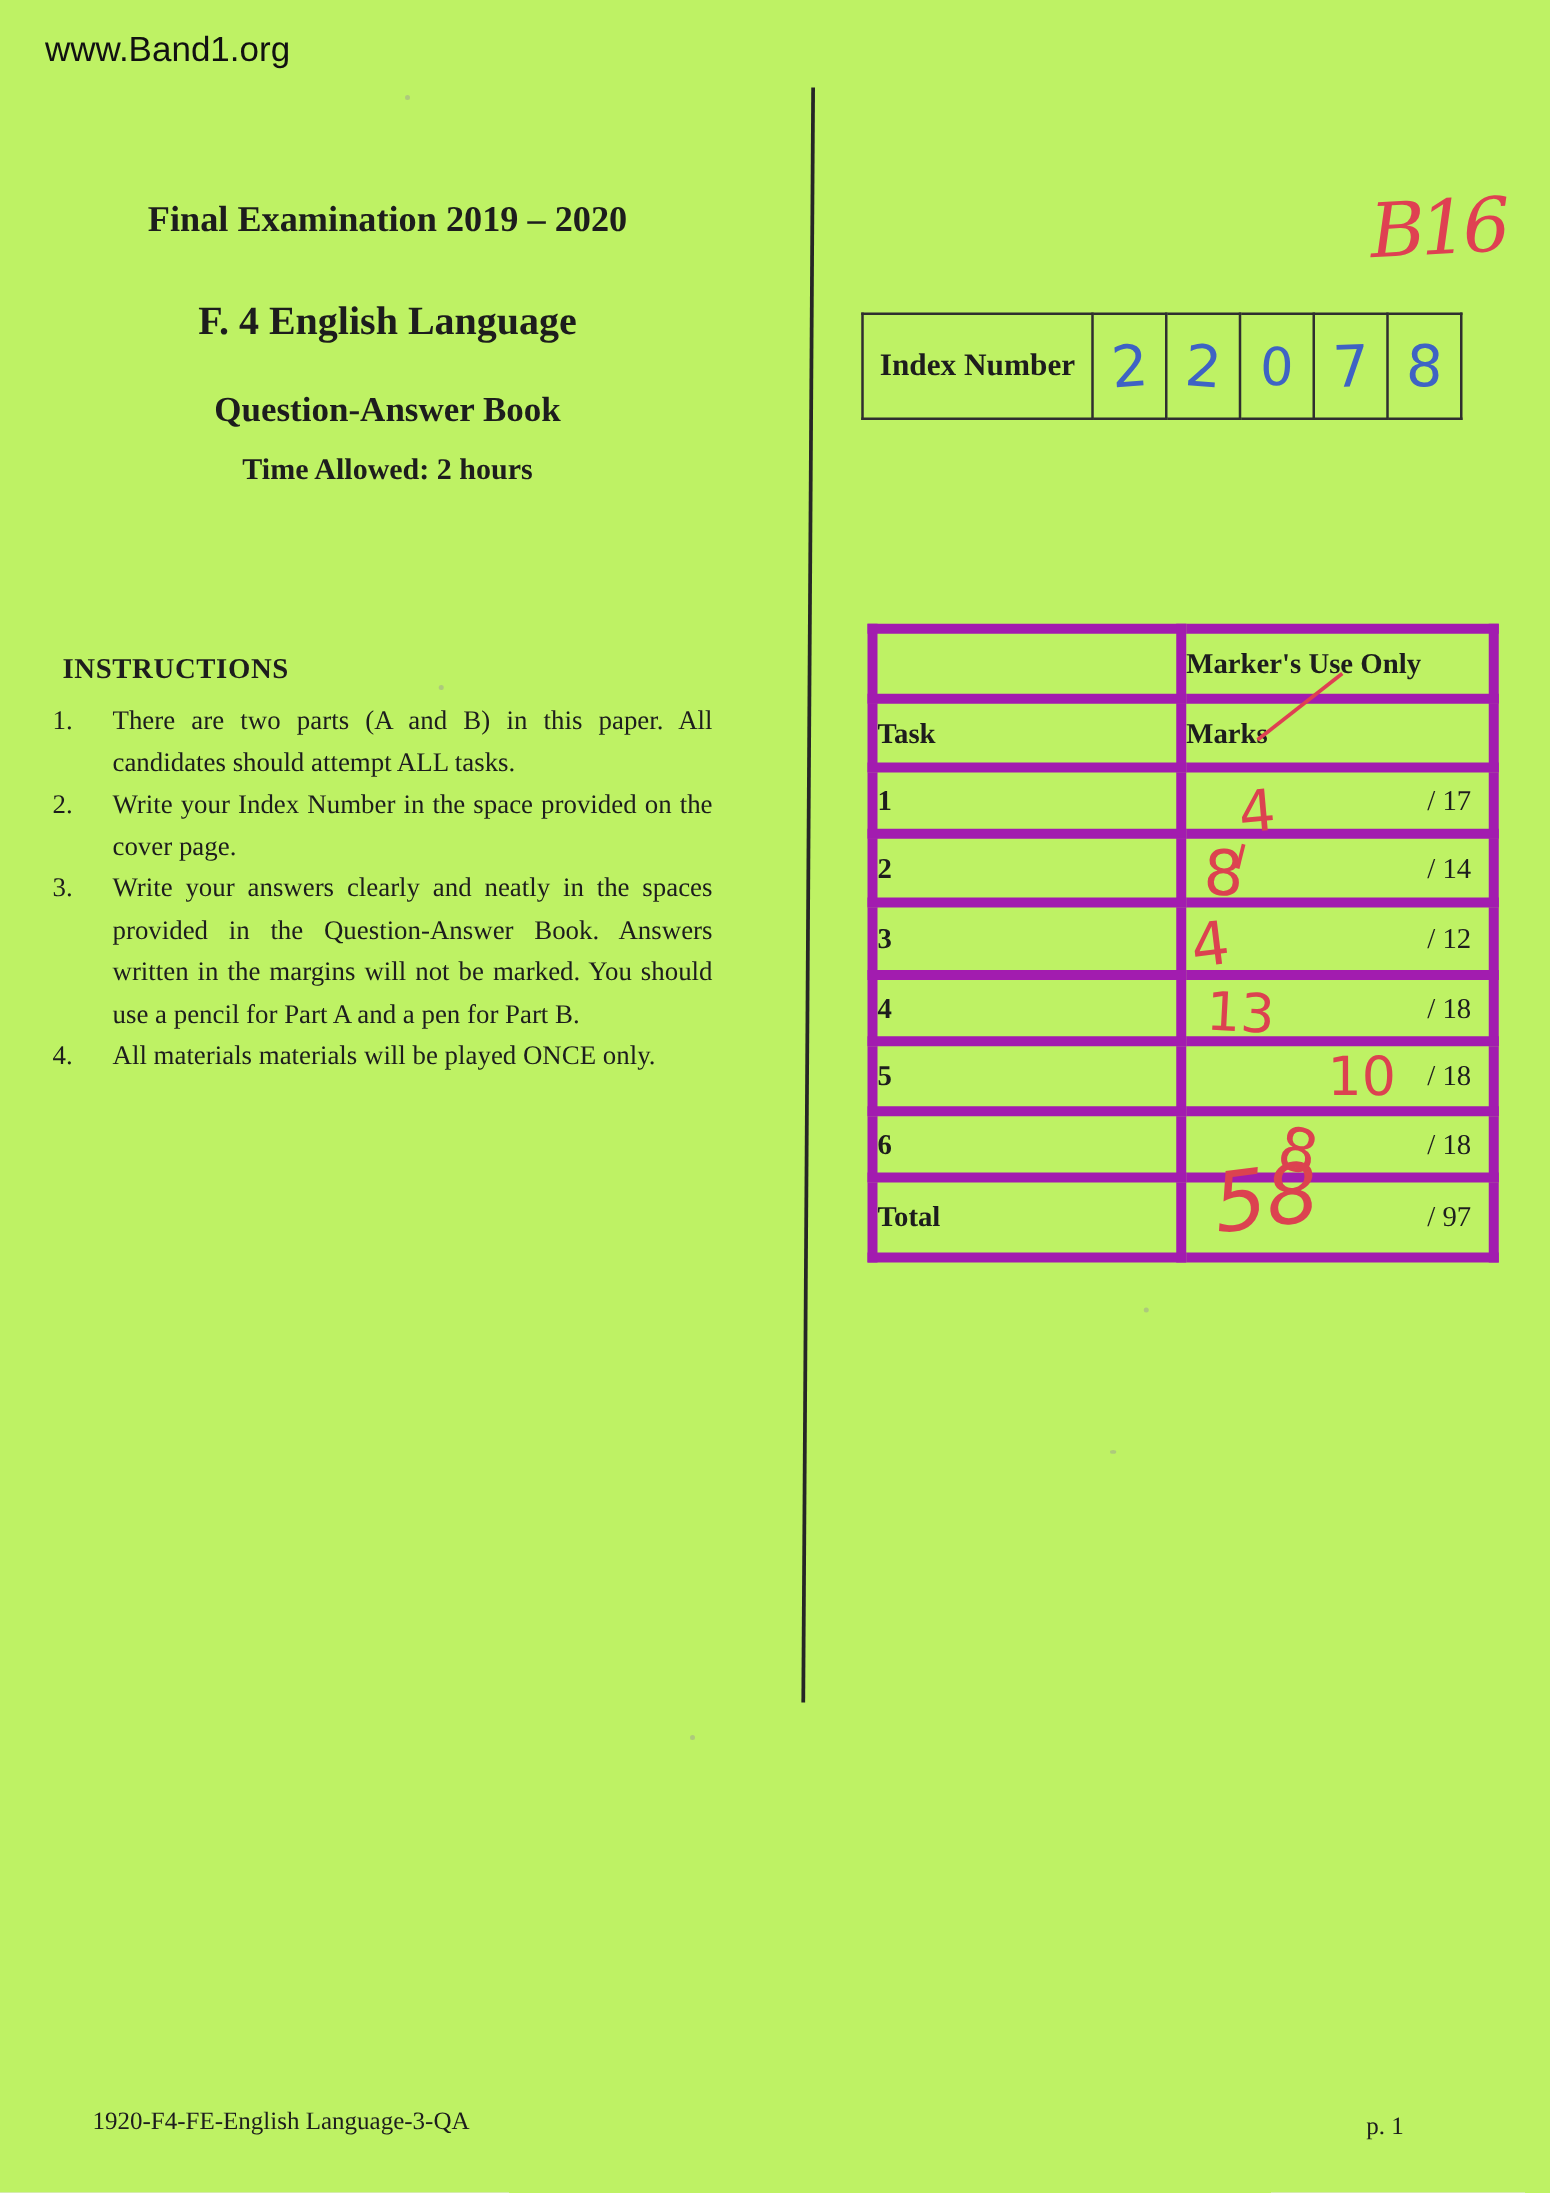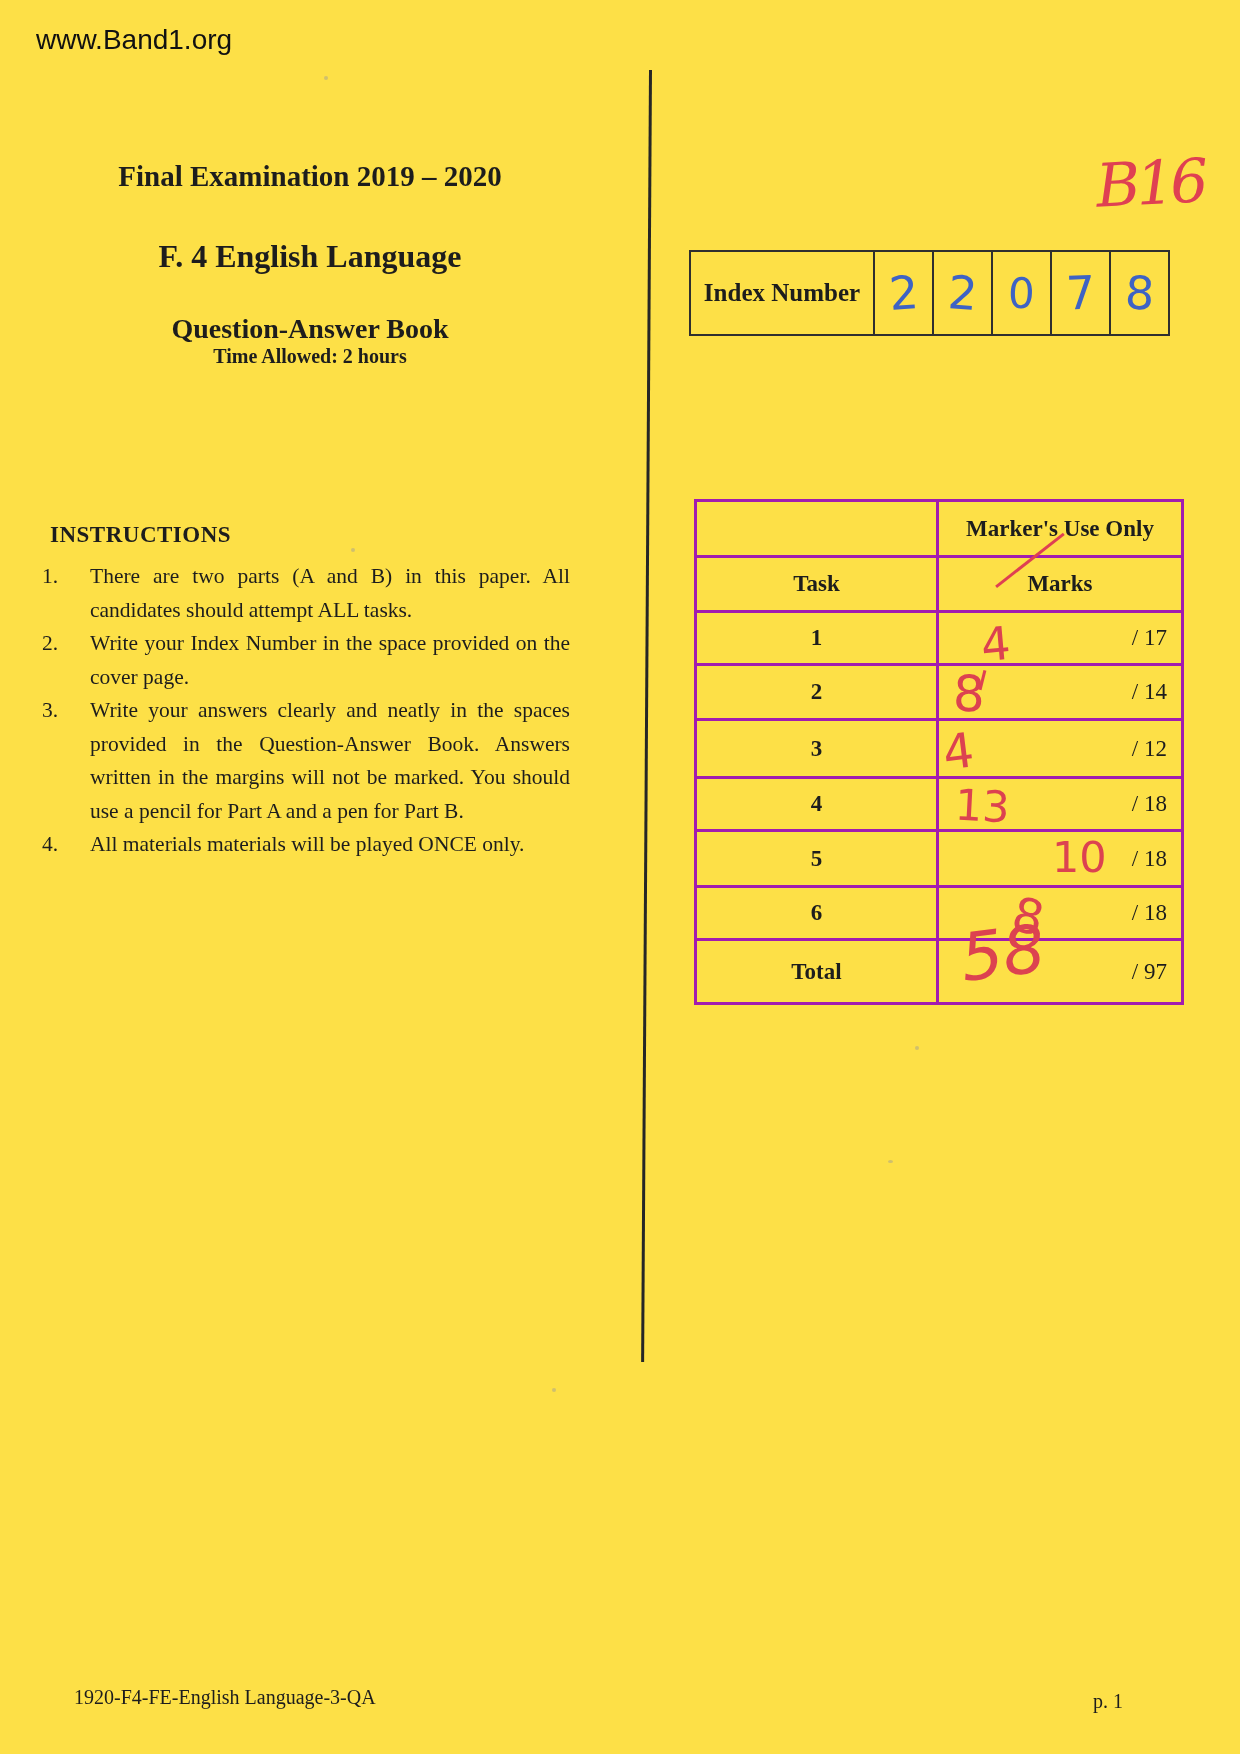--- a/index.html
+++ b/index.html
@@ -1,38 +1,38 @@
 <!DOCTYPE html>
 <html><head>
 <meta charset="utf-8">
 <style>
   html,body{margin:0;padding:0;background:#e8e8e8;}
   .page{
     position:relative;width:1240px;height:1754px;margin:0 auto;
-    background:#fde047;overflow:hidden;
+    background:#bef264;overflow:hidden;
     font-family:"Liberation Serif",serif;color:#1d1d1d;
   }
   
   .watermark{
     position:absolute;left:36px;top:24px;
     font-family:"Liberation Sans",sans-serif;font-size:28px;color:#111;
   }
   
   .divider{
     position:absolute;left:649px;top:70px;width:2.5px;height:1292px;
     background:#262626;transform:rotate(0.35deg);transform-origin:top center;
   }
   
   .titles{position:absolute;left:80px;top:158px;width:460px;text-align:center;}
   .titles .t-school{font-size:29px;font-weight:bold;line-height:36px;}
   .titles .t-exam{font-size:29px;font-weight:bold;line-height:36px;}
   .titles .t-subject{font-size:32px;font-weight:bold;line-height:33px;margin-top:46px;}
   .titles .t-paper{font-size:27px;font-weight:bold;line-height:33px;}
   .titles .t-book{font-size:28px;font-weight:bold;margin-top:40px;}
-  .titles .t-time{font-size:20px;font-weight:bold;}
+  .titles .t-time{font-size:24px;font-weight:bold;margin-top:18px;}
   
   .instructions{position:absolute;left:40px;top:522px;width:530px;}
   .ins-heading{font-size:23px;font-weight:bold;margin:0 0 12px 10px;letter-spacing:.5px;}
   .ins-item{position:relative;font-size:21.5px;line-height:33.5px;}
   .ins-num{position:absolute;left:2px;top:0;}
   .ins-text{display:block;margin-left:50px;text-align:justify;}
   
   .index-table{
     position:absolute;left:689px;top:250px;border-collapse:collapse;
   }
@@ -53,21 +53,21 @@
   .grader-code{
     position:absolute;left:1096px;top:148px;
     font-family:"DejaVu Serif",serif;font-style:italic;
     font-size:60px;color:#df4052;transform:rotate(-3deg);letter-spacing:-4px;
   }
   
   .marker-table{
     position:absolute;left:694px;top:499px;border-collapse:collapse;table-layout:fixed;
   }
   .marker-table td{
-    border:3px solid #a21caf;padding:0;text-align:center;vertical-align:middle;
+    border:8px solid #a21caf;padding:0;vertical-align:middle;
     font-size:23px;
   }
   .col-task{width:239px;}
   .col-marks{width:242px;}
   .mt-head{font-weight:bold;}
   .task-cell{font-weight:bold;}
   .marks-cell{position:relative;}
   .max-marks{
     position:absolute;right:14px;top:50%;transform:translateY(-50%);
     font-size:23px;font-weight:normal;

